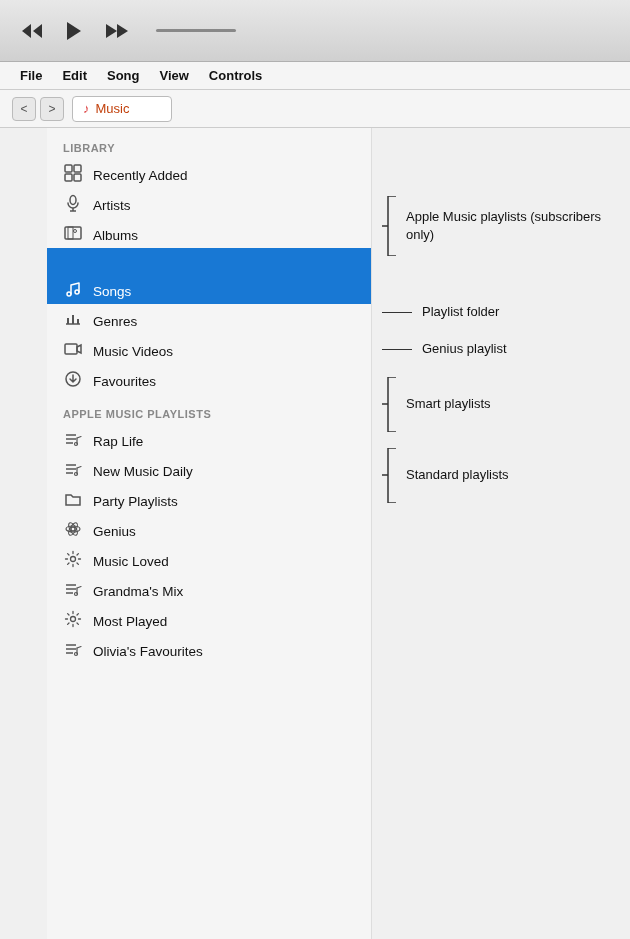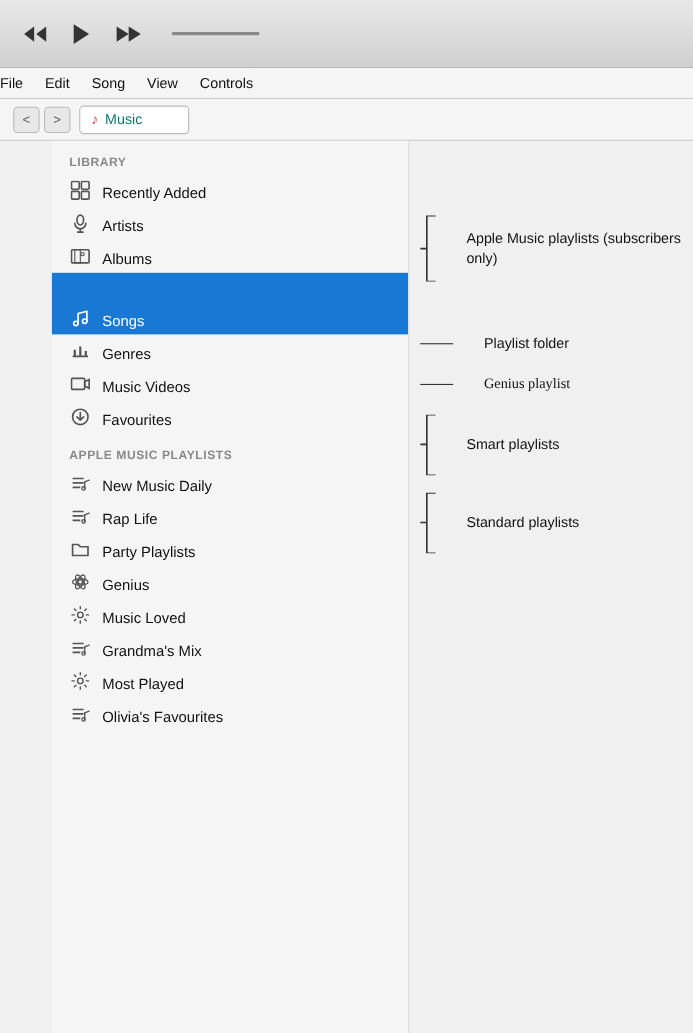--- a/index.html
+++ b/index.html
@@ -40,22 +40,23 @@
       margin-left: 10px;
     }
 
     
     .menu-bar {
       background: #f5f5f5;
       border-bottom: 1px solid #ccc;
       height: 28px;
       display: flex;
       align-items: center;
-      padding: 0 0;
+      padding: 0 20px;
       gap: 20px;
+      font-weight: bold;
     }
     .menu-item {
       font-size: 13px;
       color: #111;
       cursor: pointer;
     }
 
     
     .nav-bar {
       background: #f5f5f5;
@@ -90,21 +91,21 @@
       padding: 2px 10px;
       height: 26px;
       min-width: 100px;
     }
     .nav-music-icon {
       color: #d44;
       font-size: 13px;
     }
     .nav-location-text {
       font-size: 13px;
-      color: #0f766e;
+      color: #c2410c;
     }
 
     
     .main {
       display: flex;
       height: calc(939px - 62px - 28px - 38px);
       padding-left: 47px;
     }
 
     
@@ -298,35 +299,35 @@
       <div class="item-icon">
         <svg width="18" height="18" viewBox="0 0 18 18" fill="none">
           <line x1="2" y1="5" x2="12" y2="5" stroke="#555" stroke-width="1.5"></line>
           <line x1="2" y1="9" x2="12" y2="9" stroke="#555" stroke-width="1.5"></line>
           <line x1="2" y1="13" x2="9" y2="13" stroke="#555" stroke-width="1.5"></line>
           <path d="M13 8v6" stroke="#555" stroke-width="1.2" stroke-linecap="round"></path>
           <path d="M13 8l4-1.5" stroke="#555" stroke-width="1.2" stroke-linecap="round"></path>
           <circle cx="12" cy="14" r="1.5" stroke="#555" stroke-width="1.2" fill="none"></circle>
         </svg>
       </div>
-      <span class="item-label">New Music Daily</span>
+      <span class="item-label">Rap Life</span>
     </div>
 
     <div class="sidebar-item">
       <div class="item-icon">
         <svg width="18" height="18" viewBox="0 0 18 18" fill="none">
           <line x1="2" y1="5" x2="12" y2="5" stroke="#555" stroke-width="1.5"></line>
           <line x1="2" y1="9" x2="12" y2="9" stroke="#555" stroke-width="1.5"></line>
           <line x1="2" y1="13" x2="9" y2="13" stroke="#555" stroke-width="1.5"></line>
           <path d="M13 8v6" stroke="#555" stroke-width="1.2" stroke-linecap="round"></path>
           <path d="M13 8l4-1.5" stroke="#555" stroke-width="1.2" stroke-linecap="round"></path>
           <circle cx="12" cy="14" r="1.5" stroke="#555" stroke-width="1.2" fill="none"></circle>
         </svg>
       </div>
-      <span class="item-label">Rap Life</span>
+      <span class="item-label">New Music Daily</span>
     </div>
 
 
     <div class="sidebar-item">
       <div class="item-icon">
         <svg width="18" height="18" viewBox="0 0 18 18" fill="none">
           <path d="M2 5h5l2 2h7v8H2V5z" stroke="#555" stroke-width="1.5" fill="none"></path>
         </svg>
       </div>
       <span class="item-label">Party Playlists</span>
@@ -393,21 +394,21 @@
     </div>
 
   </div>
 
   <div class="annotation-area">
     <style>
       .ann-block {
         position: absolute;
         display: flex;
         align-items: center;
-        gap: 24px;
+        gap: 6px;
         left: 10px;
         right: 10px;
       }
       .ann-text {
         font-size: 13px;
         color: #111;
         line-height: 1.4;
       }
       .bracket-svg-el {
         flex-shrink: 0;
@@ -421,21 +422,21 @@
       </svg>
       <span class="ann-text">Apple Music playlists
 (subscribers only)</span>
     </div>
 
     <div class="ann-block" style="top: 175px;">
       <line style="display:block; width: 30px; height:1px; background:#333; margin-right: 4px;"></line>
       <span class="ann-text">Playlist folder</span>
     </div>
 
-    <div class="ann-block" style="top: 212px; font-family: Liberation Serif, serif;">
+    <div class="ann-block" style="top: 212px;">
       <line style="display:block; width: 30px; height:1px; background:#333; margin-right: 4px;"></line>
       <span class="ann-text">Genius playlist</span>
     </div>
 
     <div class="ann-block" style="top: 249px;">
       <svg class="bracket-svg-el" width="18" height="55" viewBox="0 0 18 55" fill="none">
         <path d="M14 0 L6 0 L6 55 L14 55" stroke="#333" stroke-width="1.5" fill="none"></path>
         <line x1="6" y1="27" x2="0" y2="27" stroke="#333" stroke-width="1.5"></line>
       </svg>
       <span class="ann-text">Smart playlists</span>

